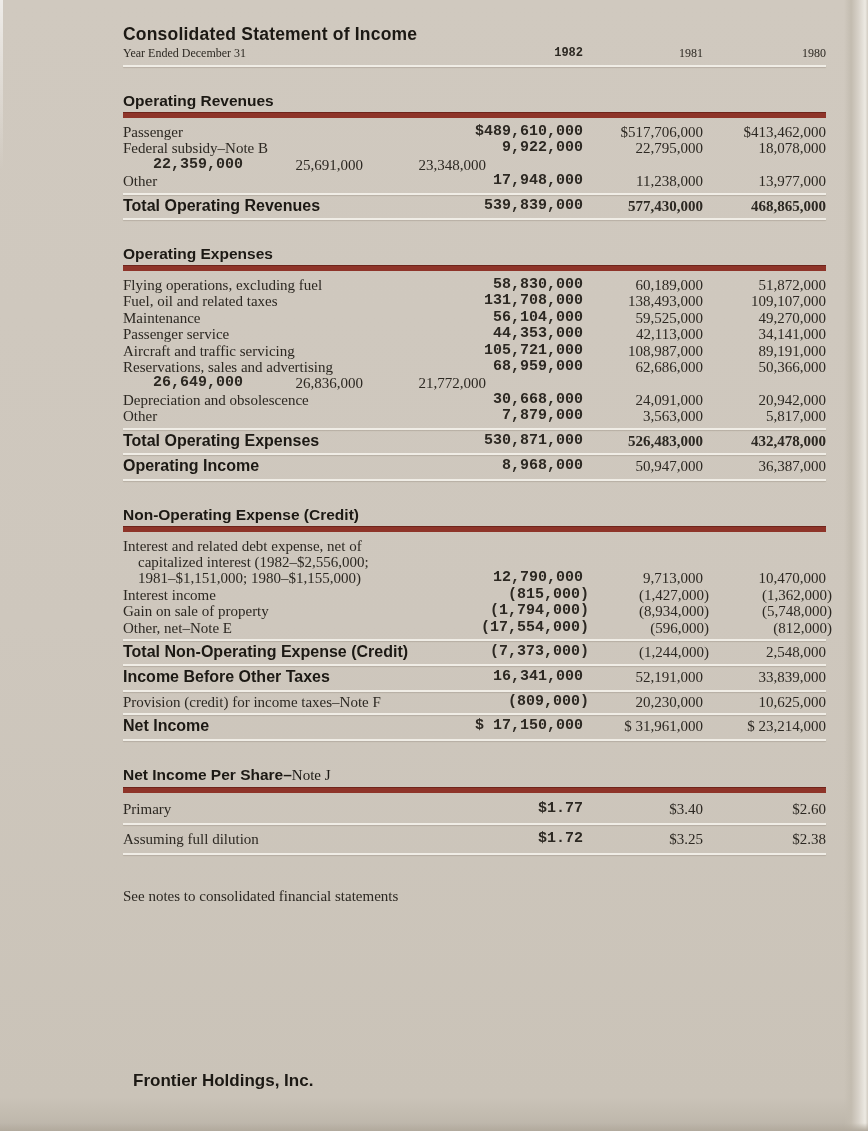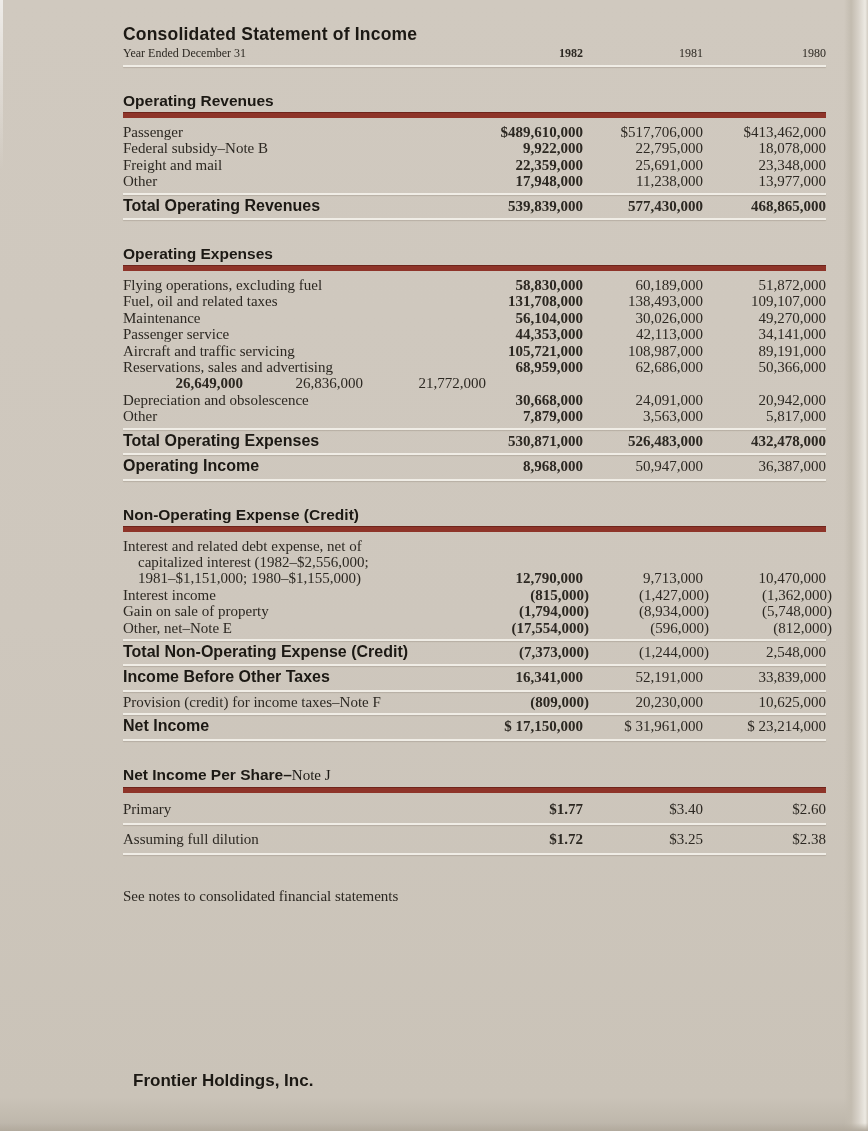--- a/index.html
+++ b/index.html
@@ -27,21 +27,21 @@
   }
   .content{position:absolute;left:123px;top:24px;width:703px;}
   .title{
     font-family:"Liberation Sans",sans-serif;font-weight:bold;font-size:17.5px;
     color:#1c1914;letter-spacing:.2px;
   }
   .hdr-row{display:flex;font-size:12px;line-height:17px;}
   .lbl{width:340px;}
   .num{width:120px;text-align:right;}
   .num.c3{width:123px;}
-  .num.c1{font-weight:bold;}
+  .num.c1{font-weight:bold;font-family:Liberation Mono, monospace;}
   .hang{position:relative;right:-6px;}
   .wrule{height:2px;background:#f0ede6;margin:3px 0 2px 0;box-shadow:0 1px 1px rgba(125,115,100,.28);}
   .tsec{margin-top:25px;}
   .sec-head{font-family:"Liberation Sans",sans-serif;font-weight:bold;font-size:15.5px;color:#1c1914;line-height:17px;}
   .sec-head .suffix{font-family:"Liberation Serif",serif;font-weight:normal;font-size:15px;}
   .red-rule{height:5px;background:#8e3429;border-top:1px solid #6e241b;margin:3px 0 6px 0;}
   .row{display:flex;align-items:flex-end;font-size:15px;line-height:16.4px;}
   .row.total .lbl{font-family:"Liberation Sans",sans-serif;font-weight:bold;font-size:16px;color:#1c1914;}
   .row.total{padding:1px 0;}
   .row.boldvals .num{font-weight:bold;}
@@ -80,21 +80,20 @@
             <div class="num c2">$517,706,000</div>
             <div class="num c3">$413,462,000</div>
           </div>
           <div class="row">
             <div class="lbl">Federal subsidy–Note B</div>
             <div class="num c1">9,922,000</div>
             <div class="num c2">22,795,000</div>
             <div class="num c3">18,078,000</div>
           </div>
           <div class="row">
-            <div class="lbl">Freight and mail</div>
             <div class="num c1">22,359,000</div>
             <div class="num c2">25,691,000</div>
             <div class="num c3">23,348,000</div>
           </div>
           <div class="row">
             <div class="lbl">Other</div>
             <div class="num c1">17,948,000</div>
             <div class="num c2">11,238,000</div>
             <div class="num c3">13,977,000</div>
           </div>
@@ -118,21 +117,21 @@
           </div>
           <div class="row">
             <div class="lbl">Fuel, oil and related taxes</div>
             <div class="num c1">131,708,000</div>
             <div class="num c2">138,493,000</div>
             <div class="num c3">109,107,000</div>
           </div>
           <div class="row">
             <div class="lbl">Maintenance</div>
             <div class="num c1">56,104,000</div>
-            <div class="num c2">30,026,000</div>
+            <div class="num c2">59,525,000</div>
             <div class="num c3">49,270,000</div>
           </div>
           <div class="row">
             <div class="lbl">Passenger service</div>
             <div class="num c1">44,353,000</div>
             <div class="num c2">42,113,000</div>
             <div class="num c3">34,141,000</div>
           </div>
           <div class="row">
             <div class="lbl">Aircraft and traffic servicing</div>

